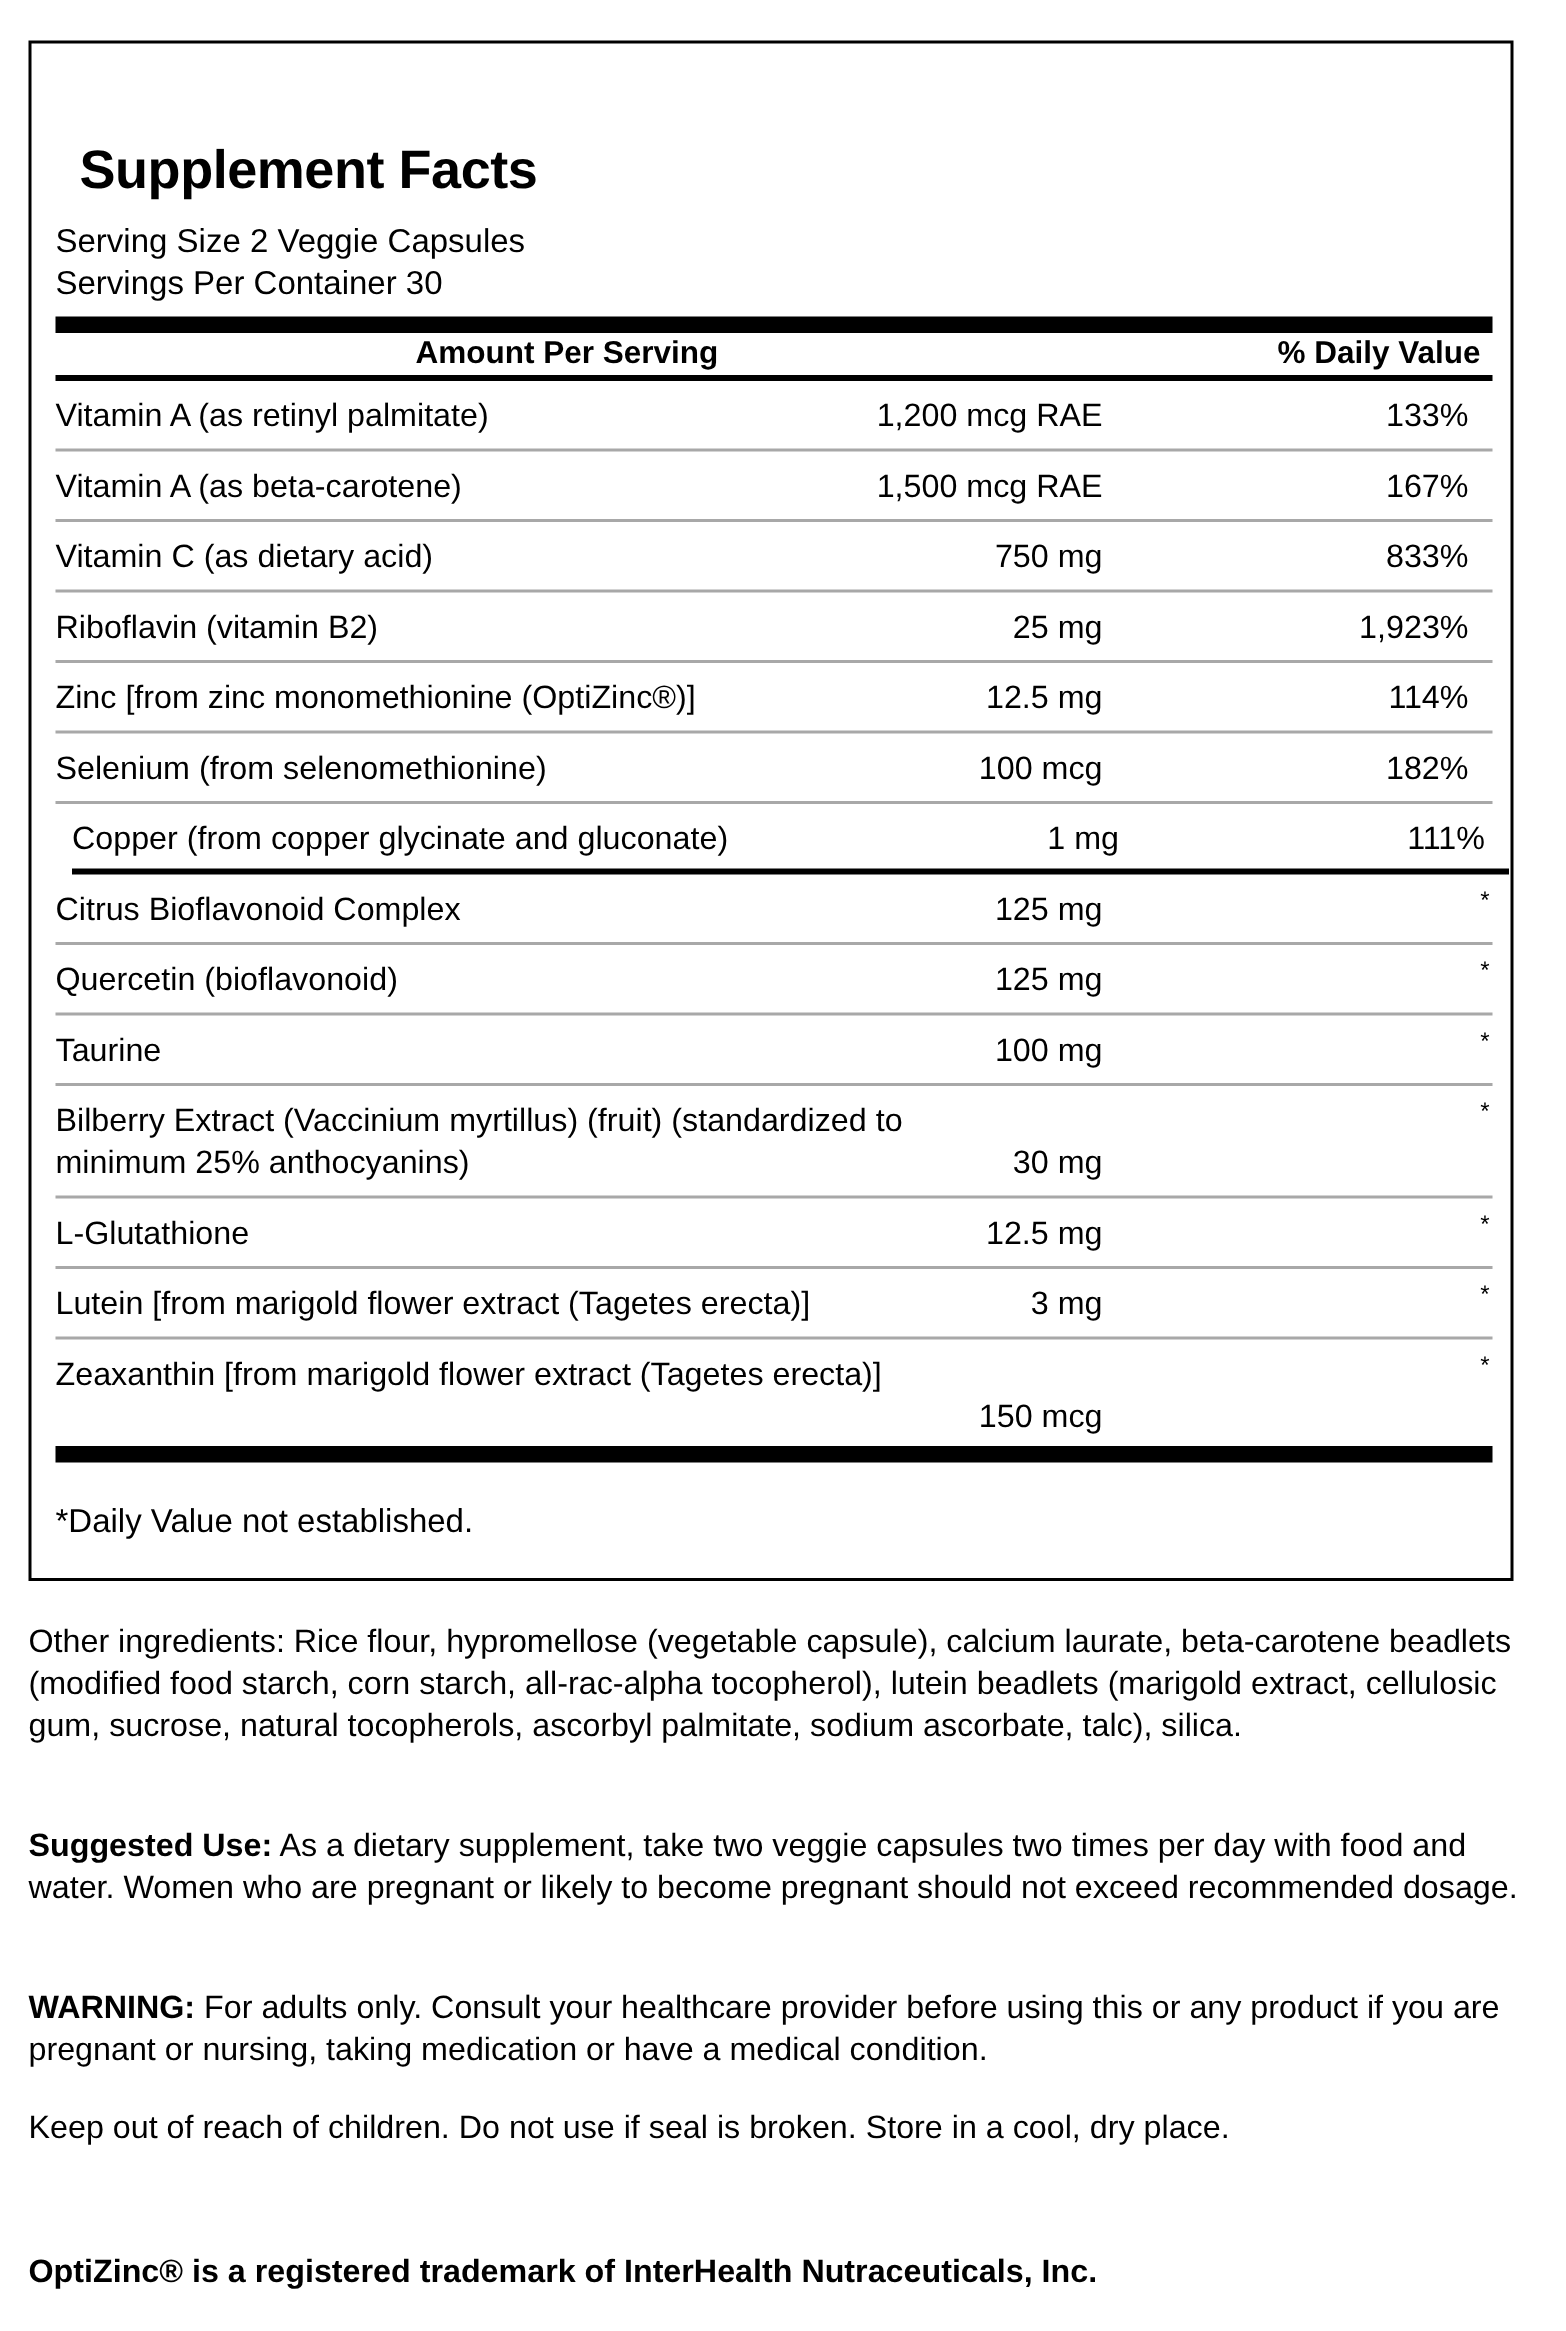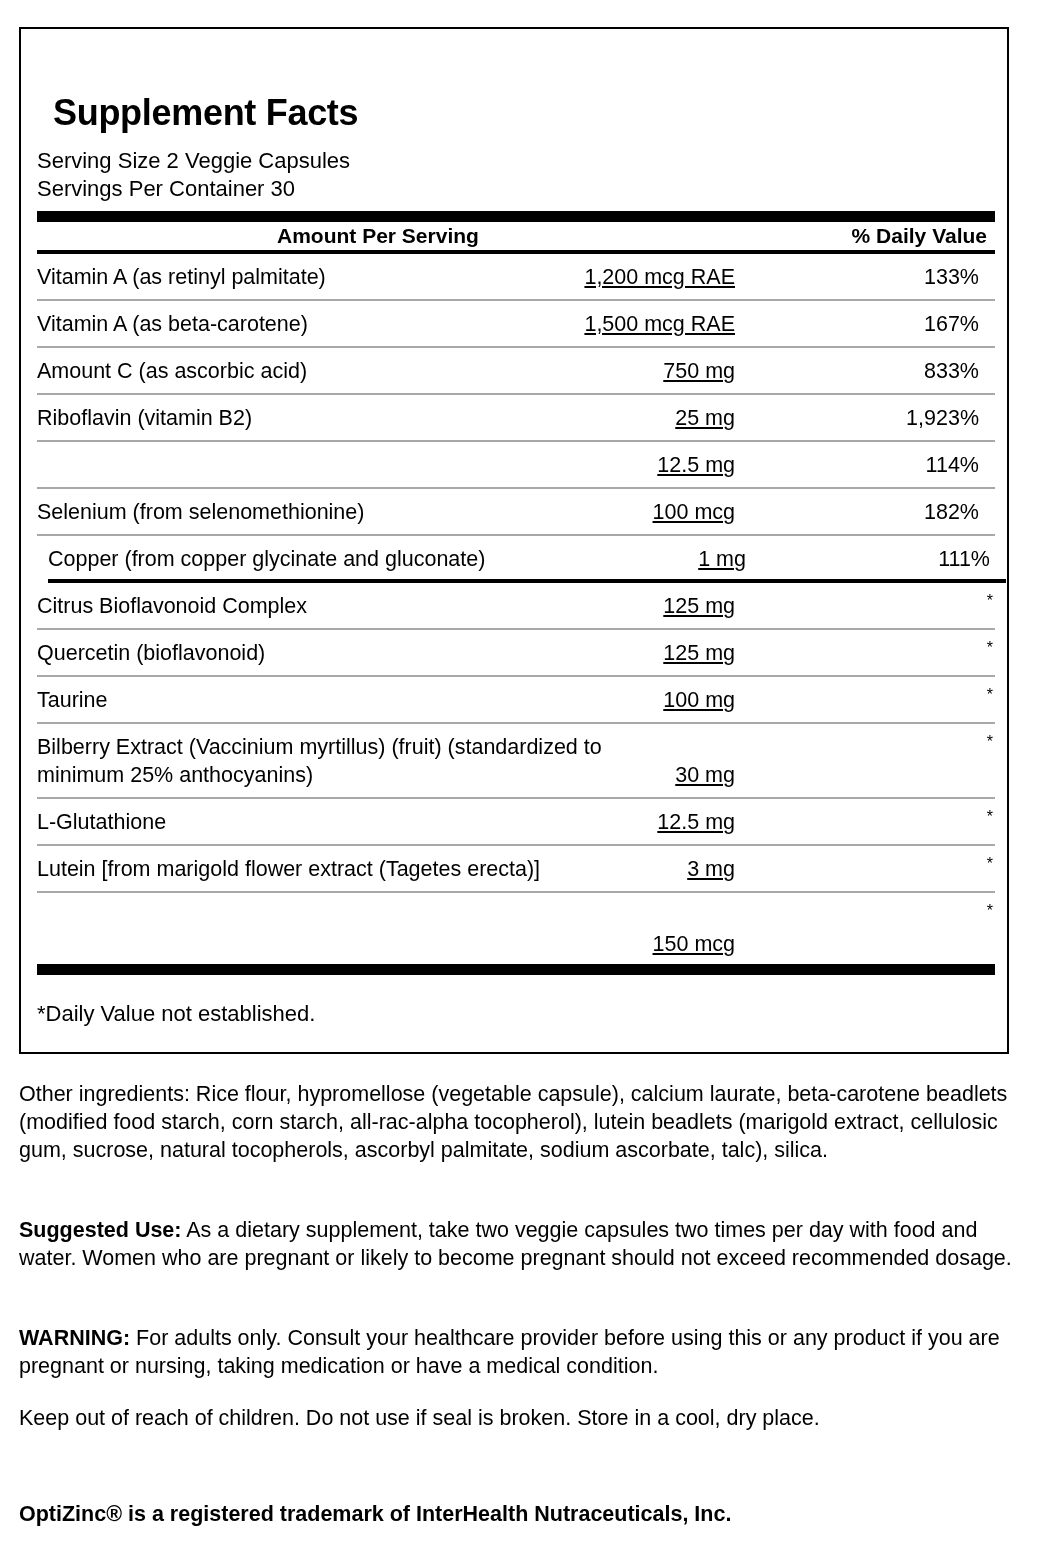--- a/index.html
+++ b/index.html
@@ -81,21 +81,20 @@
       position: absolute;
       left: 0;
       top: 9px;
       width: 640px;
     }
     .row .amount {
       position: absolute;
       right: 260px;
       top: 9px;
       white-space: nowrap;
-      text-decoration: underline;
     }
     .row.double .amount { top: 37px; }
     .row .dv {
       position: absolute;
       right: 16px;
       top: 9px;
       white-space: nowrap;
       text-align: right;
     }
     .row .dv.star { font-size: 16px; top: 4px; right: 2px; }
@@ -149,30 +148,31 @@
       <span class="name">Vitamin A (as retinyl palmitate)</span>
       <span class="amount">1,200 mcg RAE</span>
       <span class="dv">133%</span>
     </div>
     <div class="row single">
       <span class="name">Vitamin A (as beta-carotene)</span>
       <span class="amount">1,500 mcg RAE</span>
       <span class="dv">167%</span>
     </div>
     <div class="row single">
-      <span class="name">Amount C (as ascorbic acid)</span>
+      <span class="name">Vitamin C (as dietary acid)</span>
       <span class="amount">750 mg</span>
       <span class="dv">833%</span>
     </div>
     <div class="row single">
       <span class="name">Riboflavin (vitamin B2)</span>
       <span class="amount">25 mg</span>
       <span class="dv">1,923%</span>
     </div>
     <div class="row single">
+      <span class="name">Zinc [from zinc monomethionine (OptiZinc®)]</span>
       <span class="amount">12.5 mg</span>
       <span class="dv">114%</span>
     </div>
     <div class="row single">
       <span class="name">Selenium (from selenomethionine)</span>
       <span class="amount">100 mcg</span>
       <span class="dv">182%</span>
     </div>
     <div class="row single section-end">
       <span class="name">Copper (from copper glycinate and gluconate)</span>
@@ -203,20 +203,21 @@
       <span class="name">L-Glutathione</span>
       <span class="amount">12.5 mg</span>
       <span class="dv star">*</span>
     </div>
     <div class="row single">
       <span class="name">Lutein [from marigold flower extract (Tagetes erecta)]</span>
       <span class="amount">3 mg</span>
       <span class="dv star">*</span>
     </div>
     <div class="row double last">
+      <span class="name">Zeaxanthin [from marigold flower extract (Tagetes erecta)]</span>
       <span class="amount">150 mcg</span>
       <span class="dv star">*</span>
     </div>
   </div>
 
   <div class="thick-bar bar-bottom"></div>
 
   <div class="footnote">*Daily Value not established.</div>
 </div>
 

